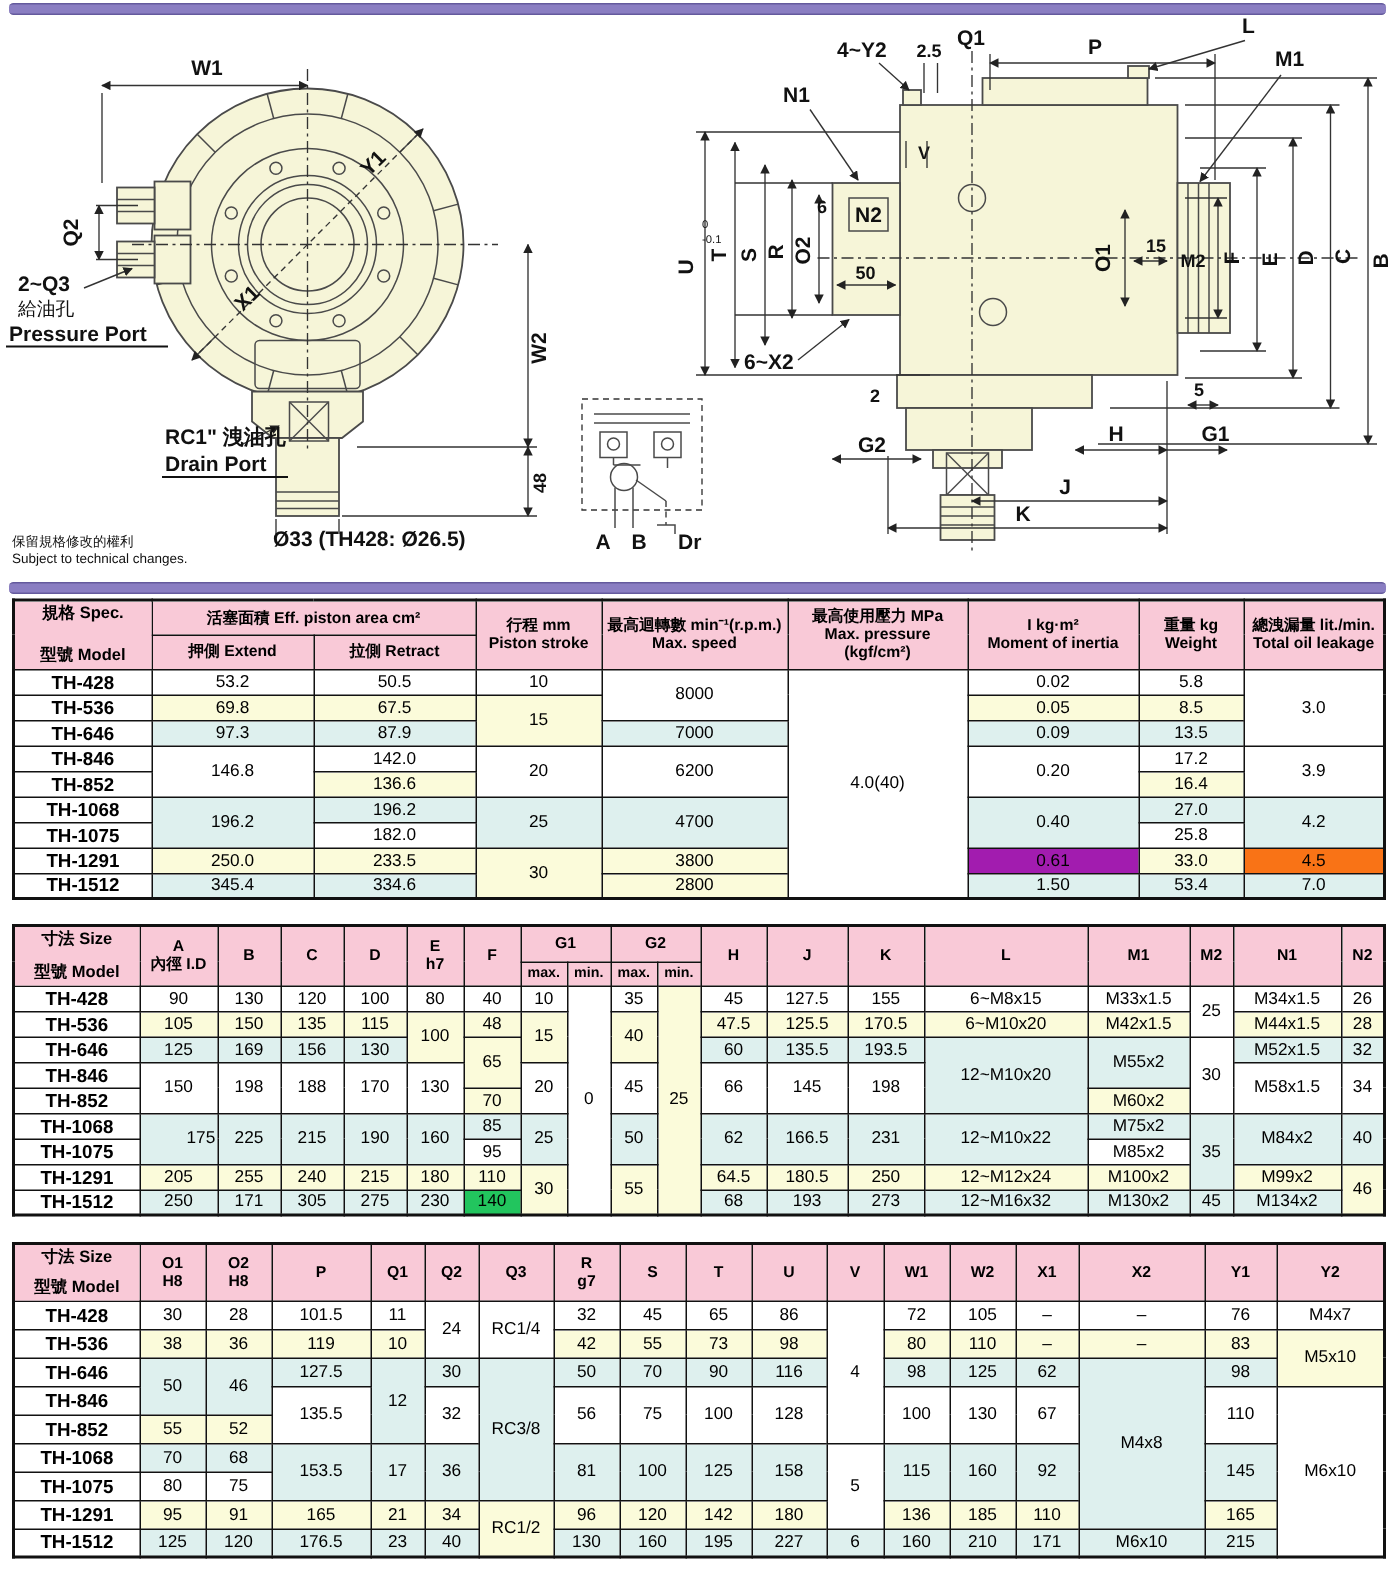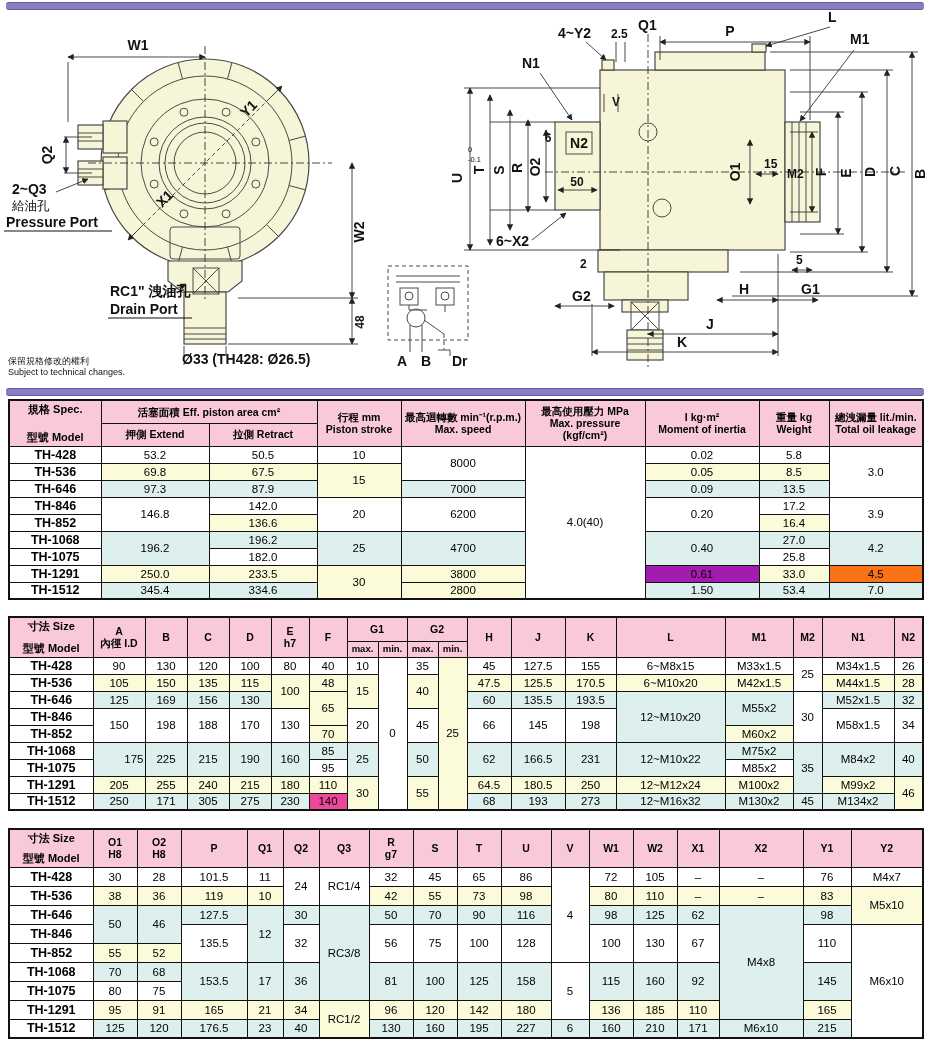--- a/index.html
+++ b/index.html
@@ -575,21 +575,21 @@
         <td style="background: rgb(251, 251, 218);">M99x2</td>
         <td rowspan="2" style="background: rgb(251, 251, 218);">46</td>
       </tr>
       <tr>
         <th class="model">TH-1512</th>
         <td style="background: rgb(222, 240, 238);">250</td>
         <td style="background: rgb(222, 240, 238);">171</td>
         <td style="background: rgb(222, 240, 238);">305</td>
         <td style="background: rgb(222, 240, 238);">275</td>
         <td style="background: rgb(222, 240, 238);">230</td>
-        <td style="background: #ec4899;">140</td>
+        <td style="background: #22c55e;">140</td>
         <td style="background: rgb(222, 240, 238);">68</td>
         <td style="background: rgb(222, 240, 238);">193</td>
         <td style="background: rgb(222, 240, 238);">273</td>
         <td style="background: rgb(222, 240, 238); margin-top: 40px;">12~M16x32</td>
         <td style="background: rgb(222, 240, 238);">M130x2</td>
         <td style="background: rgb(222, 240, 238);">45</td>
         <td style="background: rgb(222, 240, 238);">M134x2</td>
       </tr>
     </tbody>
   </table>

